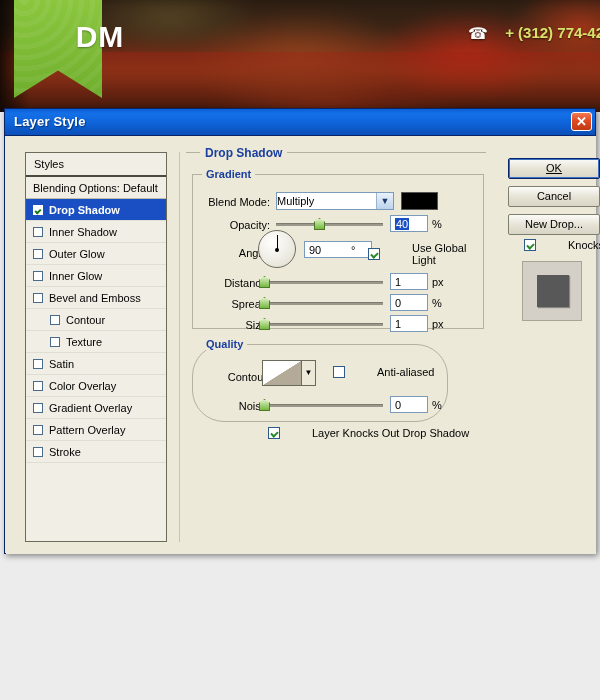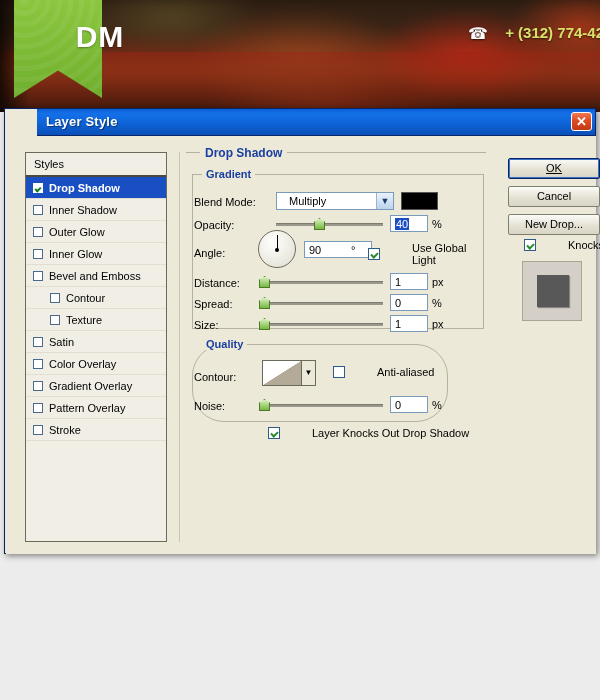--- a/index.html
+++ b/index.html
@@ -80,21 +80,20 @@
     position:absolute;left:4px;top:108px;width:592px;height:446px;
     background:#ece9d8;
     border:1px solid #0a246a;
     box-shadow:2px 2px 6px rgba(0,0,0,.45);
     box-sizing:border-box;
   }
   .titlebar{
     position:relative;height:26px;
     background:linear-gradient(180deg,#0a5fd4 0%,#1470e8 18%,#0e63d8 55%,#0a4fb8 100%);
     border-bottom:1px solid #0a246a;
-    margin-left:32px;
   }
   .title-text{
     position:absolute;left:9px;top:5px;
     color:#fff;font-size:13px;font-weight:bold;
     text-shadow:1px 1px 1px rgba(0,0,0,.45);
     letter-spacing:.2px;
   }
   .close-btn{
     position:absolute;right:3px;top:3px;width:21px;height:19px;
     background:linear-gradient(180deg,#f07a55 0%,#e04a22 45%,#c03a15 100%);
@@ -159,31 +158,31 @@
   }
   .section-head{
     position:absolute;left:6px;top:0px;width:300px;height:12px;
     border-top:1px solid #b4b1a1;
   }
   .section-title{
     position:absolute;left:14px;top:-7px;background:#ece9d8;padding:0 5px;
     color:#1a3fa0;font-weight:bold;font-size:12px;
   }
 
-  .lbl{position:absolute;color:#000;font-size:11px;}
+  .lbl{position:absolute;color:#000;font-size:11px;text-align:right;}
   .txtbox{
     position:absolute;background:#fff;border:1px solid #7a9abc;
     box-sizing:border-box;font-size:11px;color:#000;
     padding:1px 4px;line-height:14px;
   }
   .txtbox .selnum{background:#1a4fc4;color:#fff;padding:0 1px;}
 
   .combo{
     position:absolute;height:18px;background:#fff;border:1px solid #7a9abc;
-    box-sizing:border-box;font-size:11px;padding:1px 12px;color:#000;
+    box-sizing:border-box;font-size:11px;padding:1px 0;color:#000;
     line-height:14px;
   }
   .combo-arrow{
     position:absolute;right:0;top:0;width:17px;height:16px;
     background:linear-gradient(180deg,#eaf2fb,#bcd3ec);
     border-left:1px solid #9ab4cf;
     color:#1a3a6a;font-size:9px;text-align:center;line-height:16px;
     box-sizing:border-box;
   }
   .swatch{
@@ -285,20 +284,23 @@
     <div class="titlebar">
       <div class="title-text">Layer Style</div>
       <div class="close-btn">✕</div>
     </div>
 
     <div class="dlg-body">
 
       <div class="styles-panel">
         <div class="styles-header">Styles</div>
 
+        <div class="style-row blend">
+          <span>Blending Options: Default</span>
+        </div>
         <div class="style-row selected">
           <span class="cb checked"></span>
           <span>Drop Shadow</span>
         </div>
         <div class="style-row">
           <span class="cb"></span>
           <span>Inner Shadow</span>
         </div>
         <div class="style-row">
           <span class="cb"></span>

